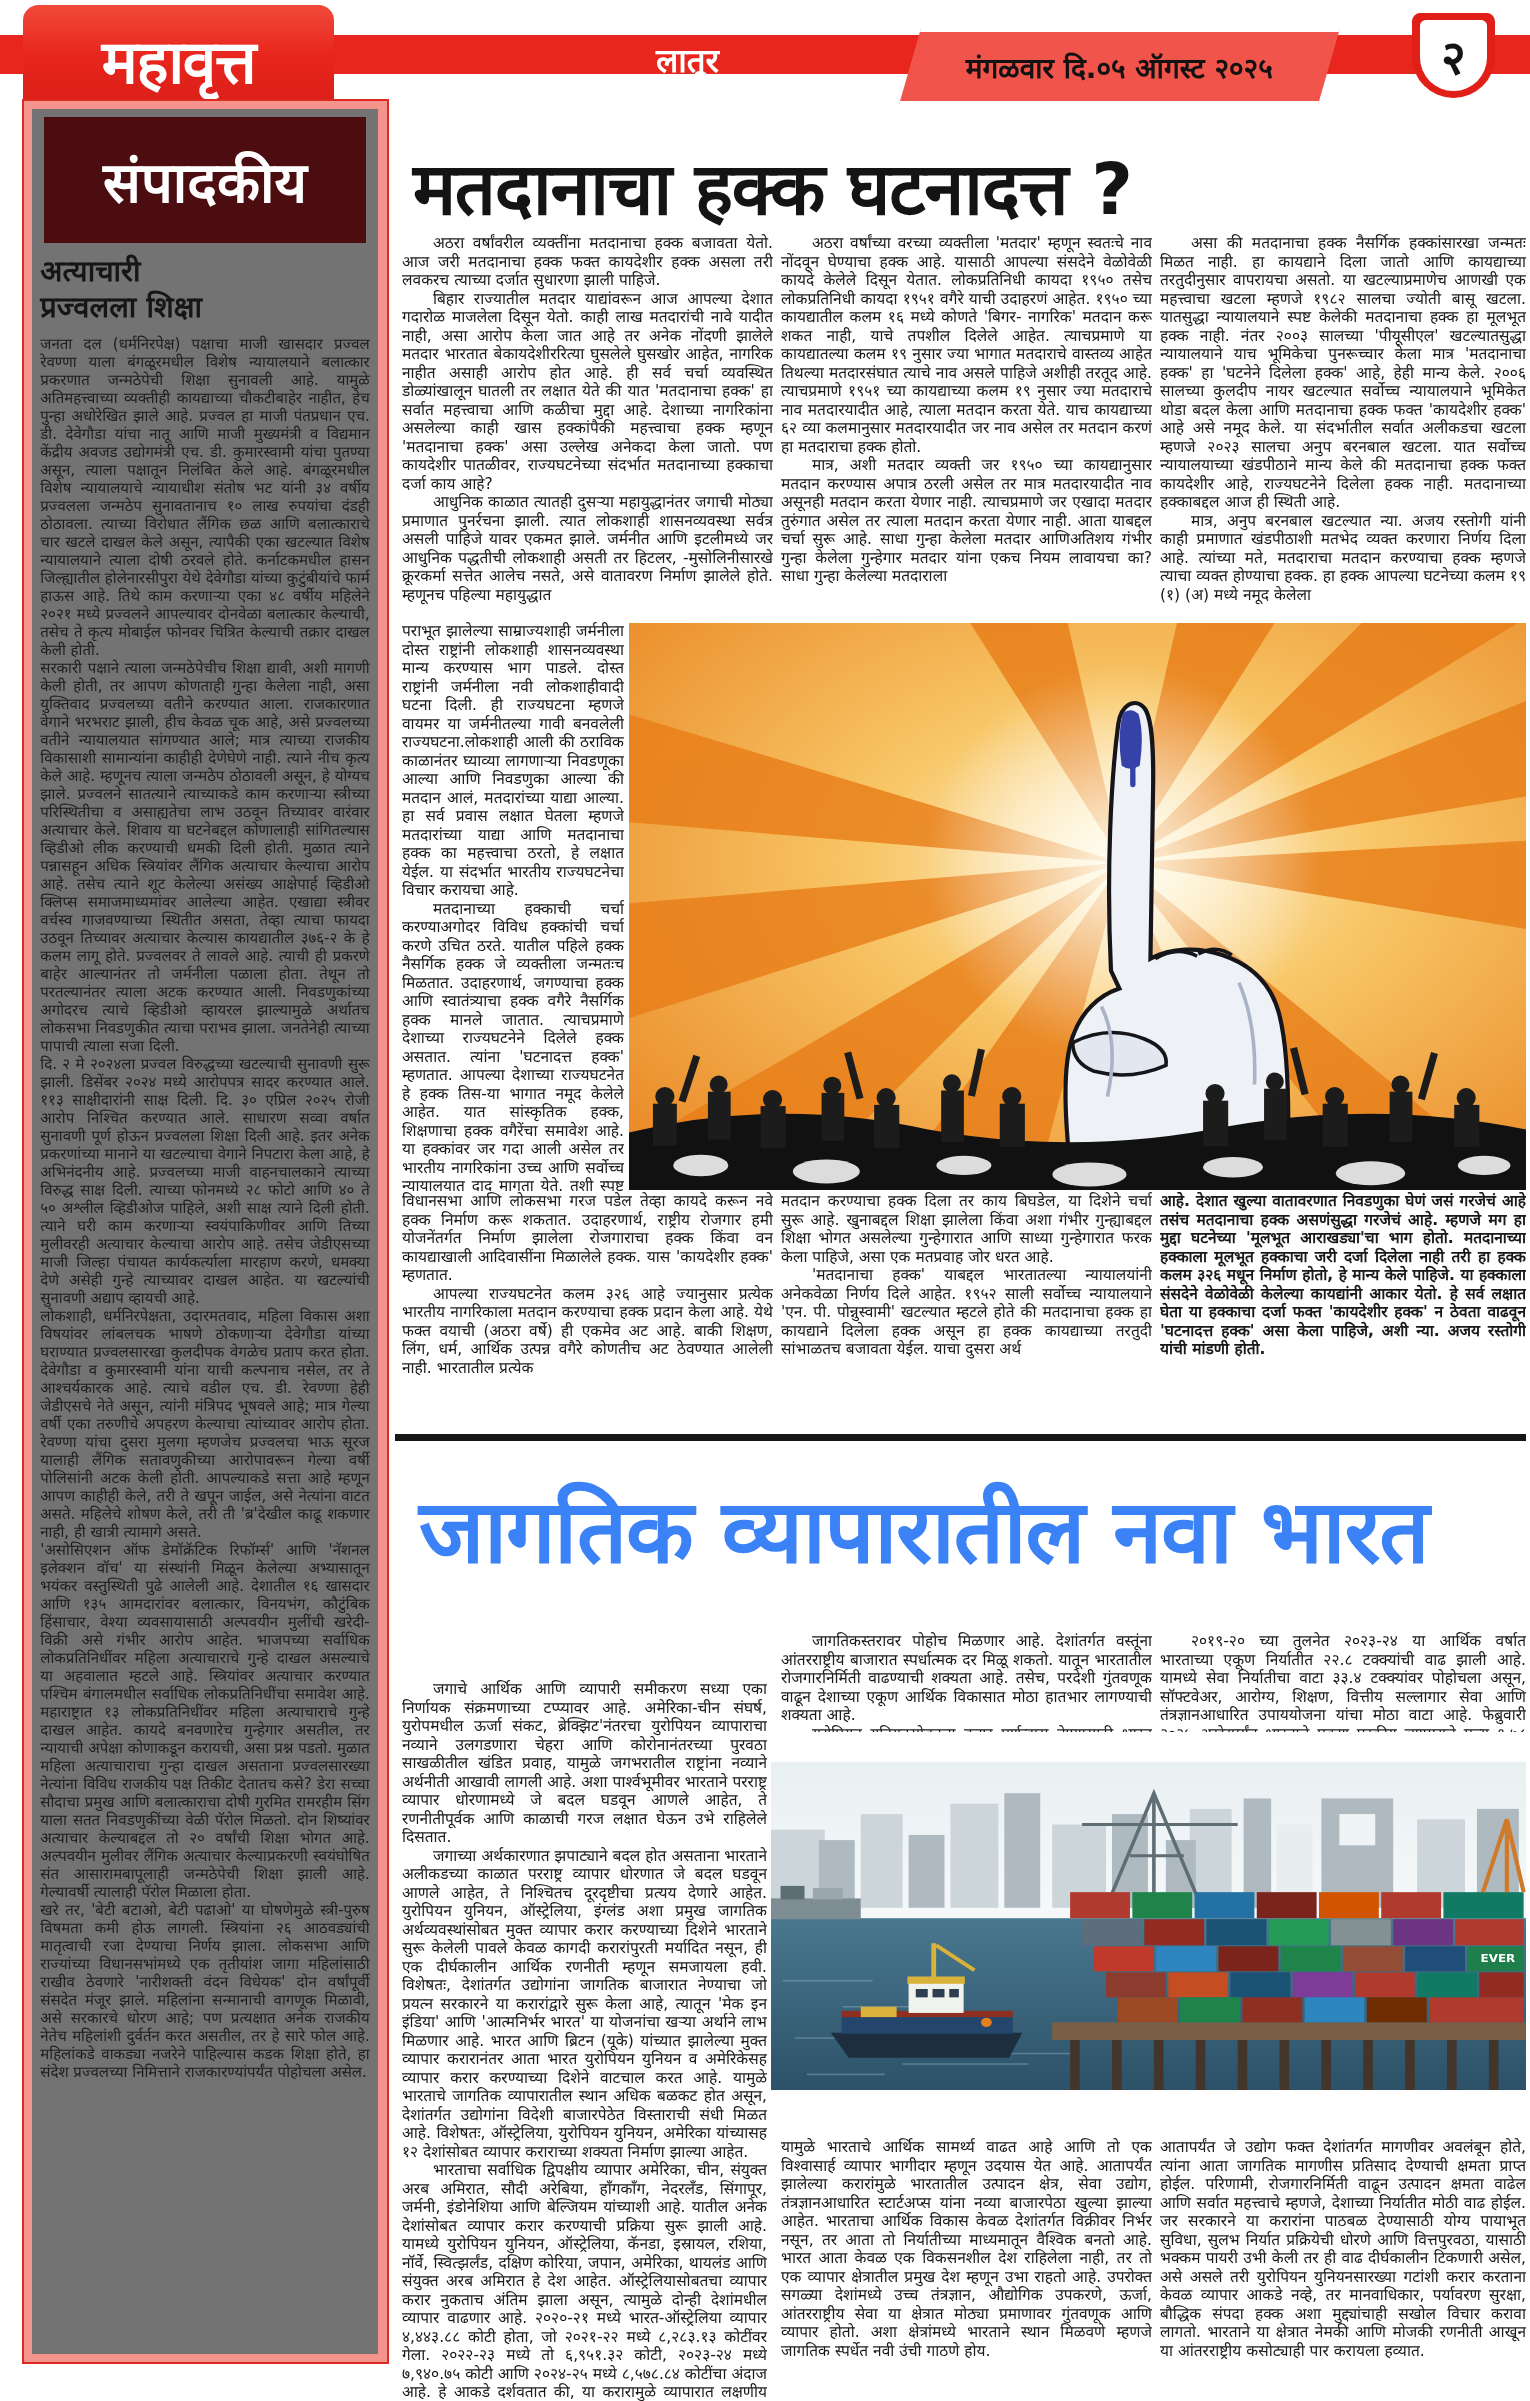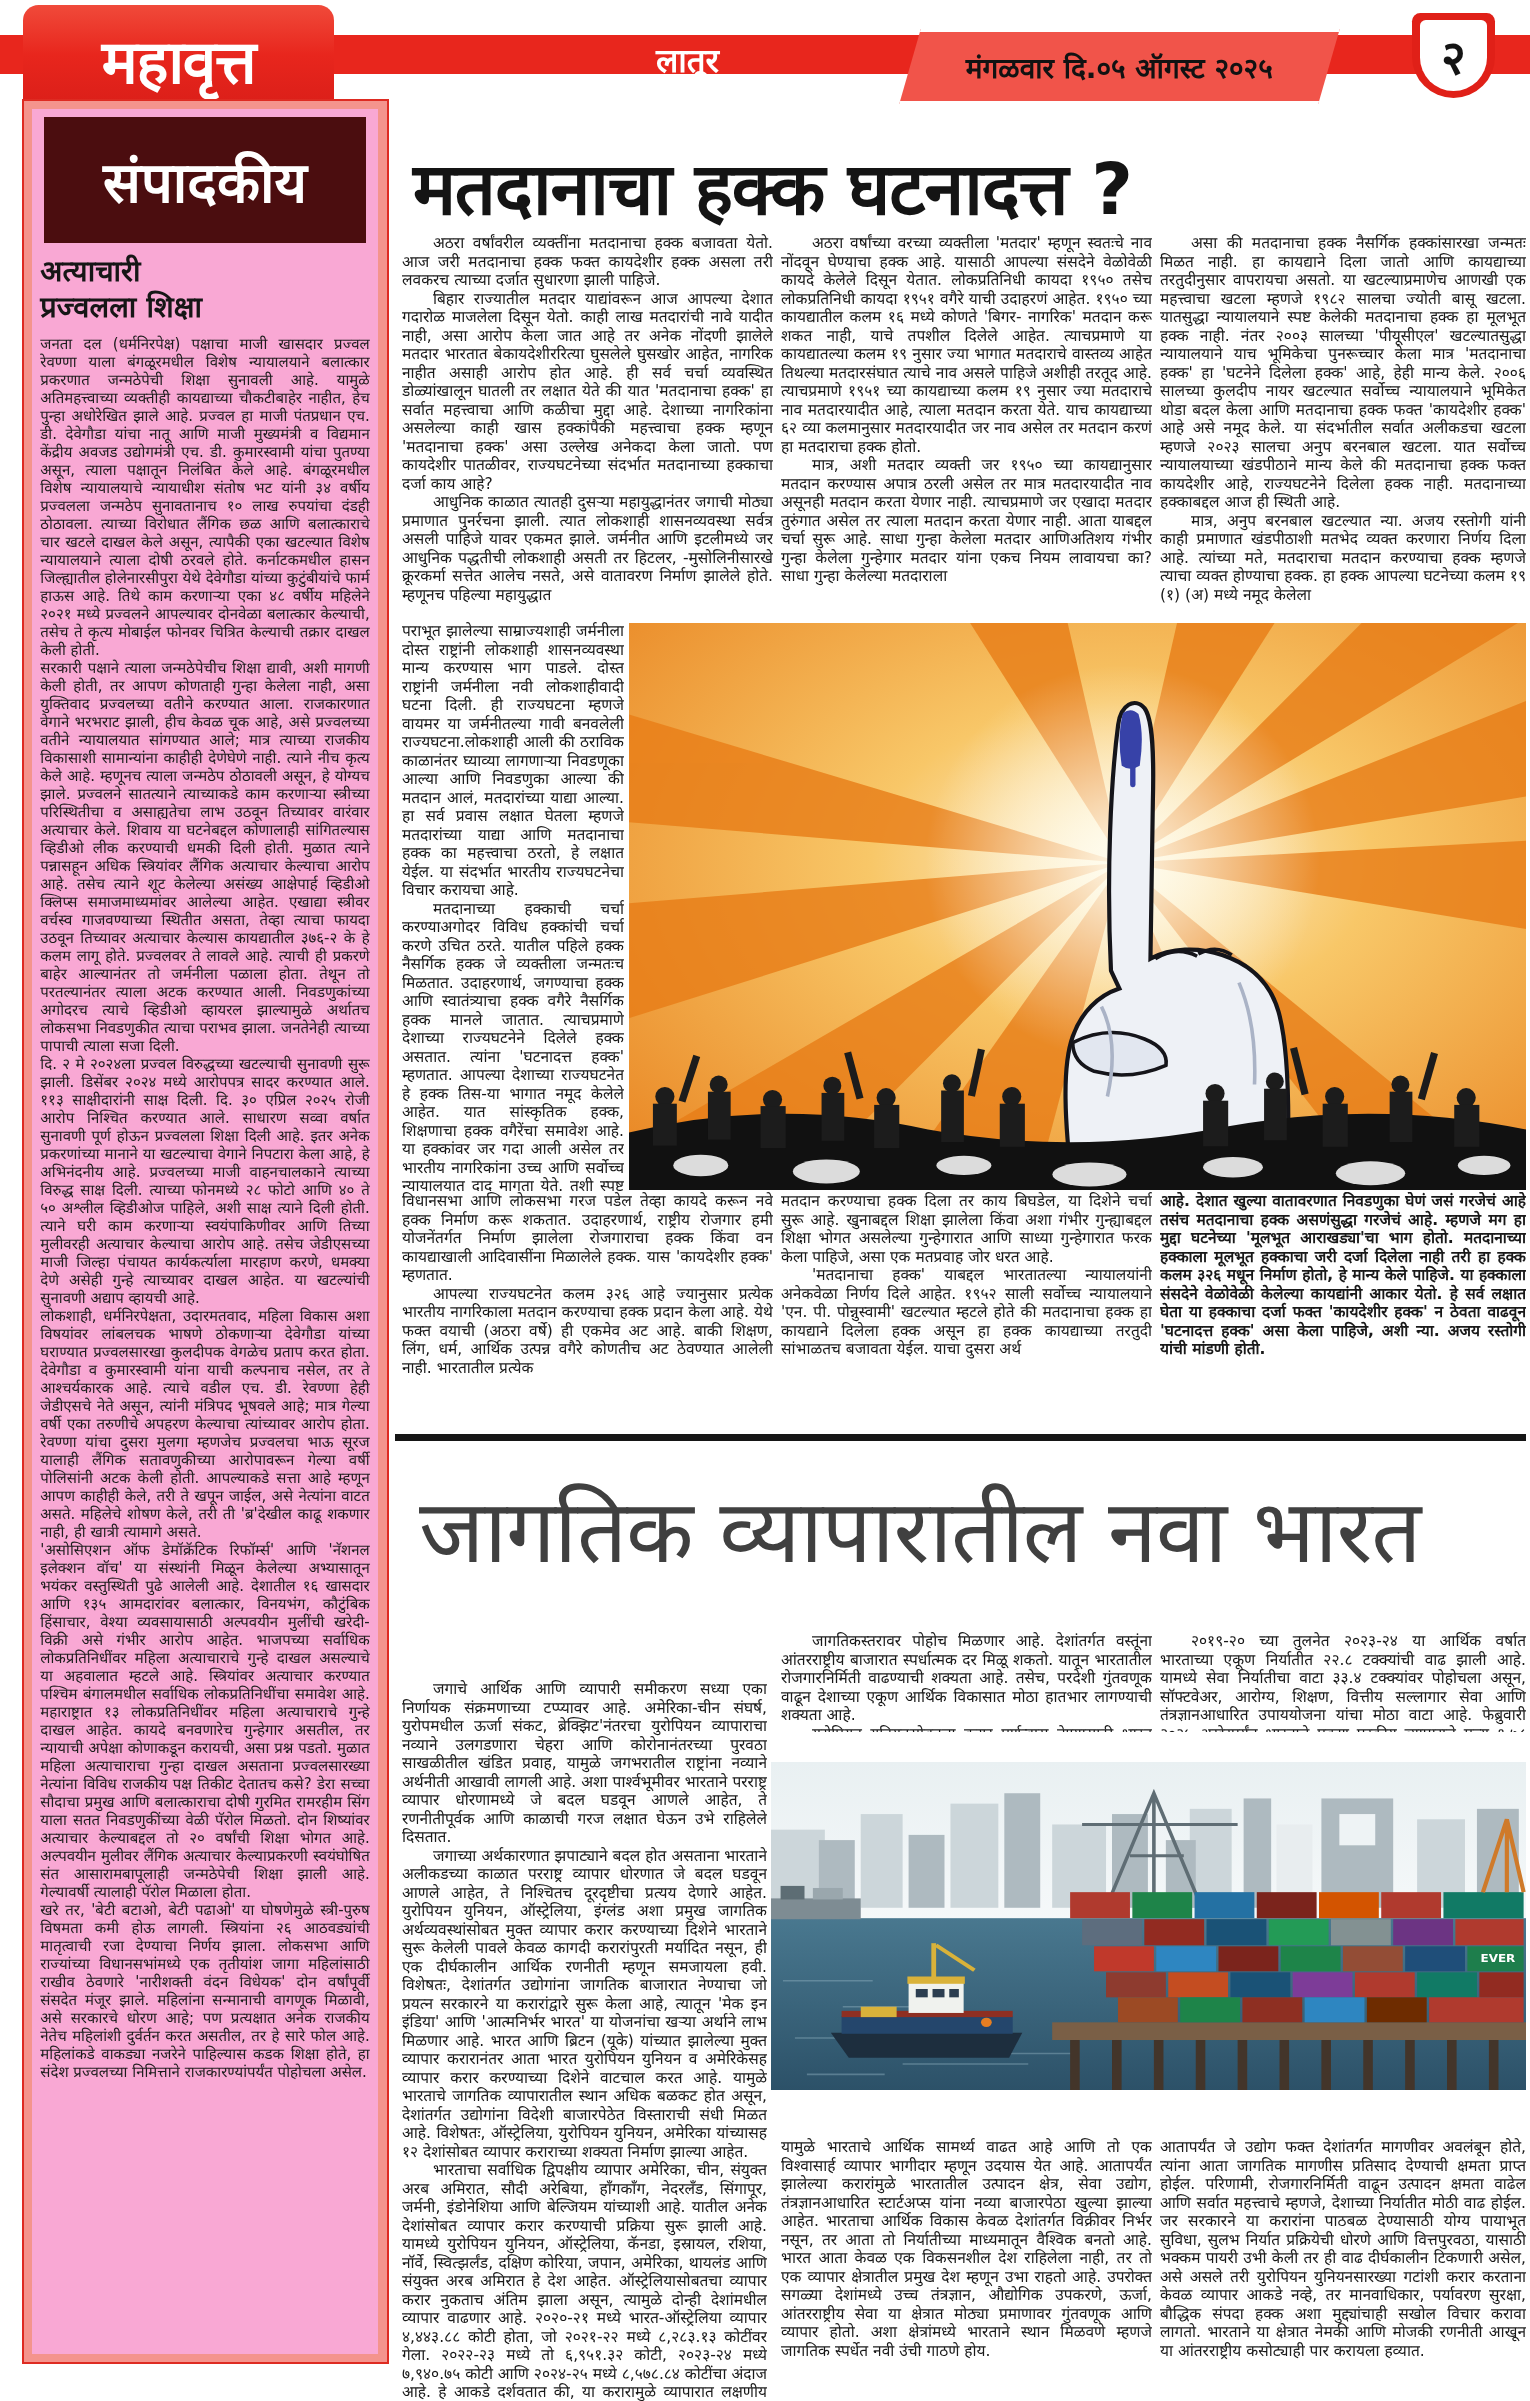--- a/index.html
+++ b/index.html
@@ -33,34 +33,34 @@
     width:67px;height:71px;background:#ffffff;border-radius:6px 6px 35px 35px;
     display:flex;align-items:center;justify-content:center;
     font-size:47px;font-weight:800;color:#141414;
   }
   
   .ed-frame{
     left:21.5px;top:99px;width:367px;height:2265px;
     background:#f4948d;border:2.4px solid #de2b22;padding:8.4px;box-sizing:border-box;
     overflow:hidden;
   }
-  .ed-inner{background:#f9a8d4;width:100%;height:100%;box-sizing:border-box;
+  .ed-inner{background:#737373;width:100%;height:100%;box-sizing:border-box;
     padding:4.8px 8.4px;overflow:hidden;}
   .ed-section{height:126px;margin:2.4px 3.6px 0;background:#4b0d0f;
     display:flex;align-items:center;justify-content:center;}
   .ed-section-label{color:#ffffff;font-size:56px;font-weight:800;}
   .ed-h1,.ed-h2{font-weight:800;color:#161616;font-size:29px;line-height:36px;}
   .ed-h1{margin-top:10.8px;}
   .ed-body{margin-top:9.6px;font-size:15px;line-height:18px;text-align:justify;color:#1c1c1c;}
   .ed-body p{margin:0;}
   
   .headline1{left:413px;top:144px;width:1118px;font-size:72px;line-height:90px;
     font-weight:800;color:#141414;letter-spacing:-1.2px;white-space:nowrap;}
   .headline2{left:419px;top:1449px;width:1112px;font-size:88px;line-height:165px;
-    font-weight:400;color:#404040;letter-spacing:-1.2px;white-space:nowrap;}
+    font-weight:700;color:#3b82f6;letter-spacing:-1.2px;white-space:nowrap;}
   .col{font-size:15.5px;line-height:18.5px;text-align:justify;color:#191919;overflow:hidden;}
   .col p{margin:0;text-indent:31px;}
   .cont p:first-child{text-indent:0;}
   .divider{left:395px;top:1434px;width:1131px;height:7.2px;background:#161616;}
   
   .a1c1a{left:402px;top:234px;width:371px;height:387px;}
   .a1c1b{left:402px;top:622px;width:222px;height:569px;}
   .a1c1c{left:402px;top:1192px;width:371px;height:226px;}
   .a1c2a{left:781px;top:234px;width:371px;height:386px;}
   .a1c2b{left:781px;top:1192px;width:371px;height:226px;}

